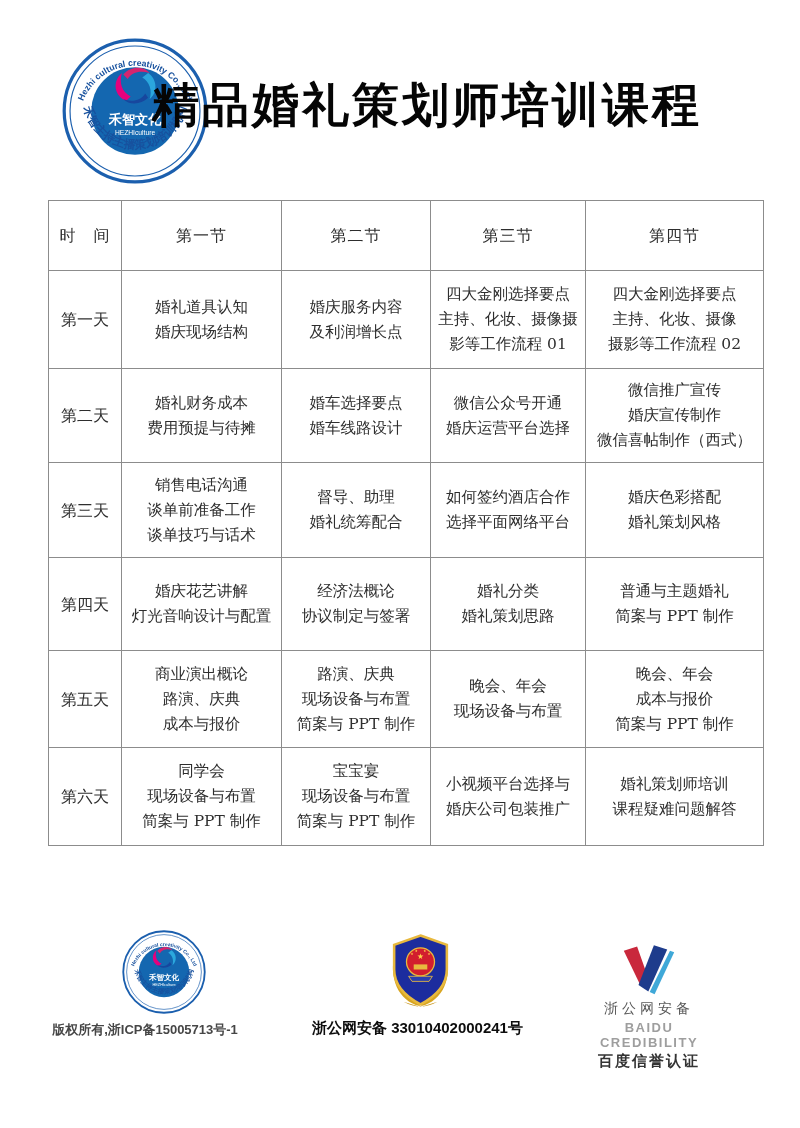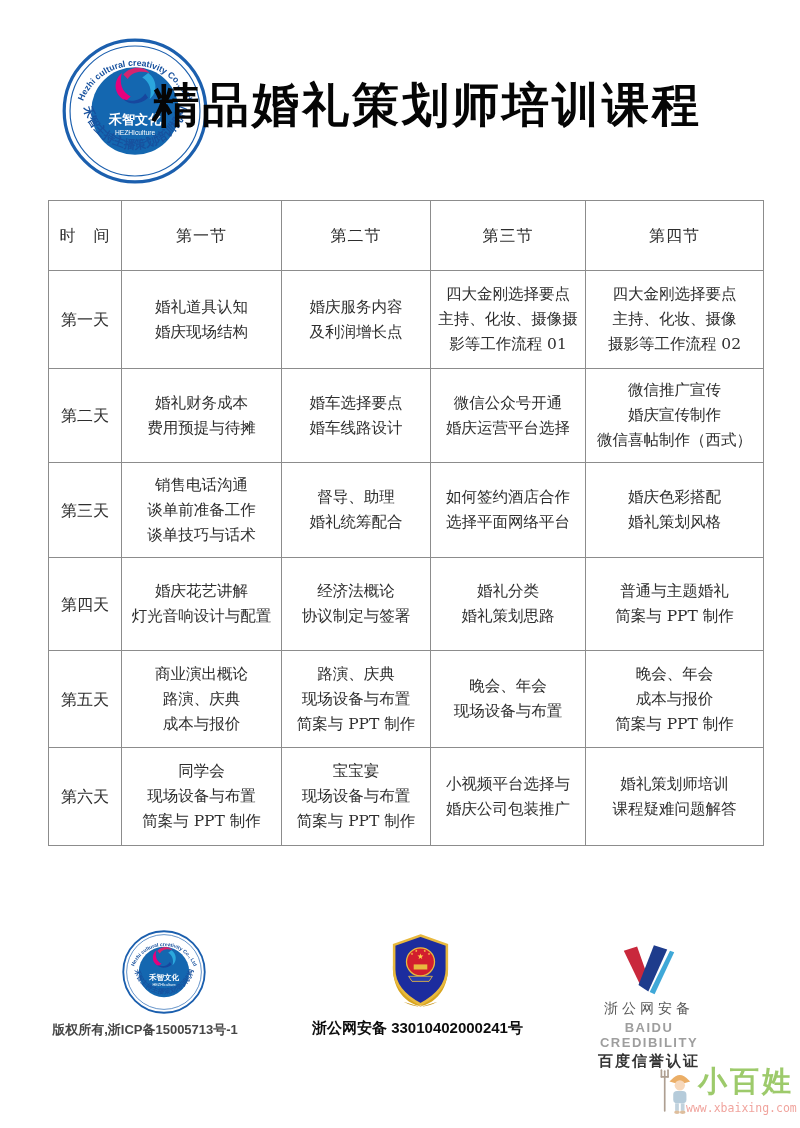--- a/index.html
+++ b/index.html
@@ -194,35 +194,14 @@
     <svg class="baidu-mark" viewBox="0 0 100 80">
       <polygon points="14,14 33,8 50,56 38,64" fill="#c9283c"></polygon>
       <polygon points="57,6 76,12 49,72 35,63" fill="#1e3c8c"></polygon>
       <polygon points="80,14 86,16 58,76 51,73" fill="#3fa8d8"></polygon>
     </svg>
     <div class="baidu-cn">浙公网安备</div>
     <div class="baidu-en">BAIDU CREDIBILITY</div>
     <div class="baidu-cert">百度信誉认证</div>
   </div>
 
-  <div class="watermark">
-    <svg class="farmer" viewBox="0 0 36 50">
-      <g stroke="#9a8877" stroke-width="1.8" stroke-linecap="round" opacity="0.8">
-        <line x1="5" y1="4" x2="5" y2="46"></line>
-        <line x1="1.5" y1="10" x2="1.5" y2="3"></line>
-        <line x1="8.5" y1="10" x2="8.5" y2="3"></line>
-        <line x1="1.5" y1="10" x2="8.5" y2="10"></line>
-      </g>
-      <g opacity="0.85">
-        <path d="M12,13 Q21,3 30,13 L32,15 Q21,19 10,15 Z" fill="#e8a04c"></path>
-        <circle cx="21" cy="19" r="5.5" fill="#f6d2b0"></circle>
-        <rect x="14" y="25" width="14" height="13" rx="4" fill="#a9c3d4"></rect>
-        <rect x="16" y="38" width="4" height="8" fill="#b7cbd8"></rect>
-        <rect x="22" y="38" width="4" height="8" fill="#b7cbd8"></rect>
-        <ellipse cx="18" cy="47.5" rx="3" ry="1.8" fill="#d9b38c"></ellipse>
-        <ellipse cx="24" cy="47.5" rx="3" ry="1.8" fill="#d9b38c"></ellipse>
-      </g>
-    </svg>
-    <div class="wm-name">小百姓</div>
-    <div class="wm-url">www.xbaixing.com</div>
-  </div>
 
 </div>
 
 </body></html>

